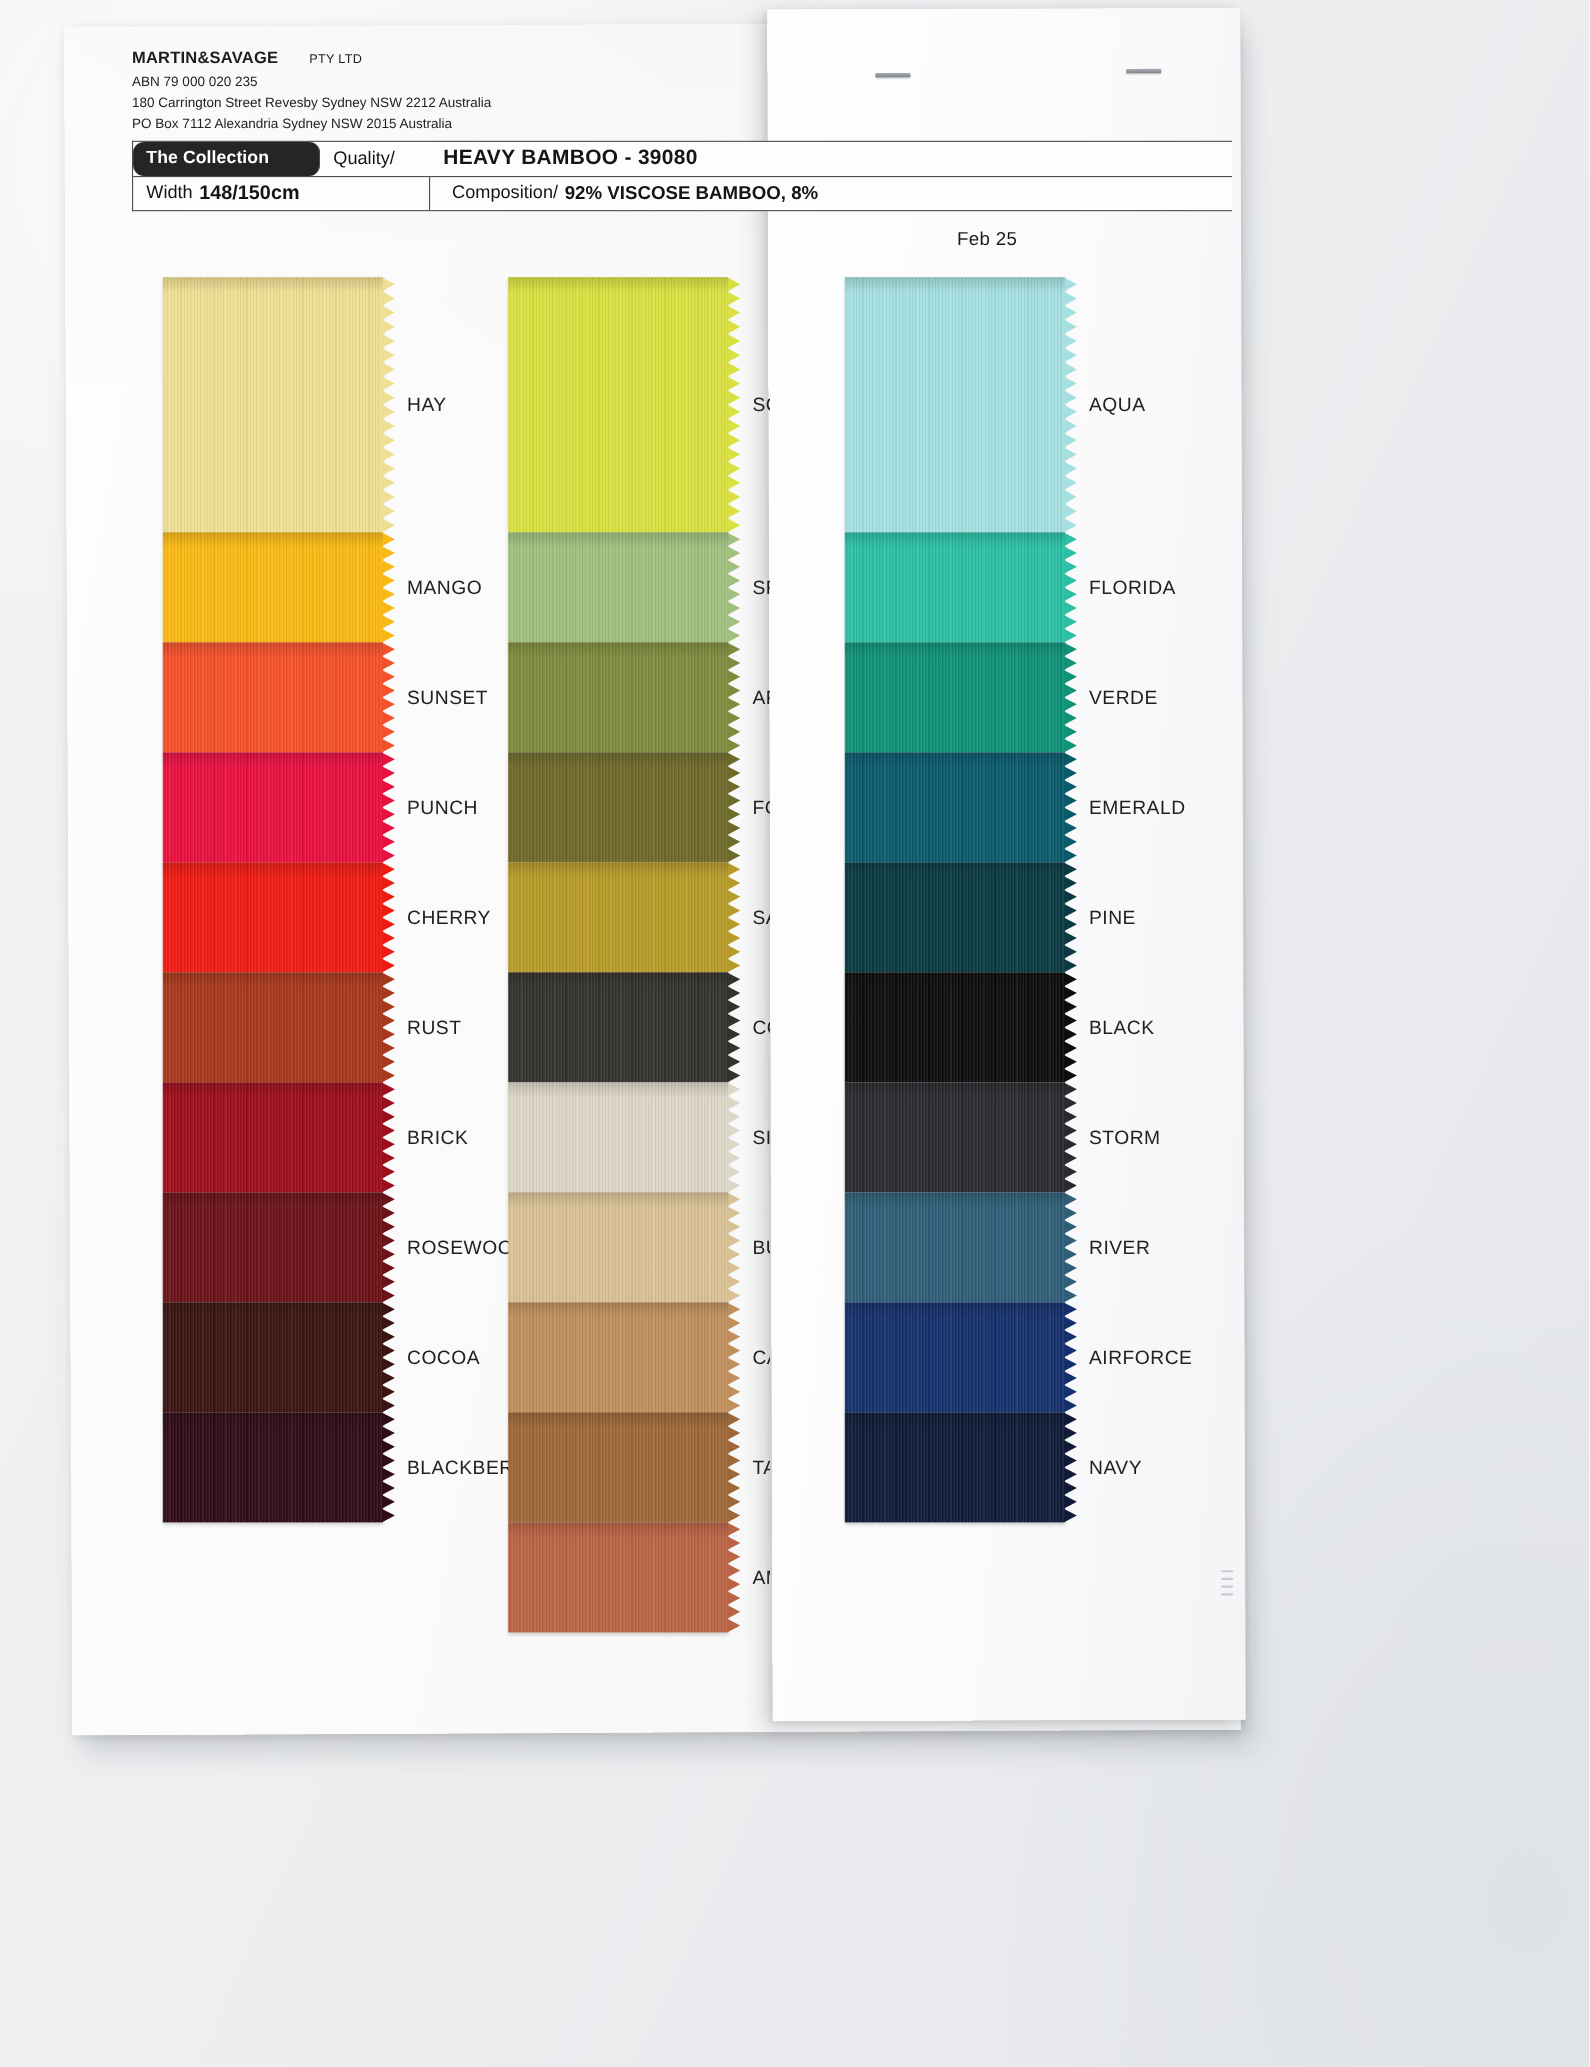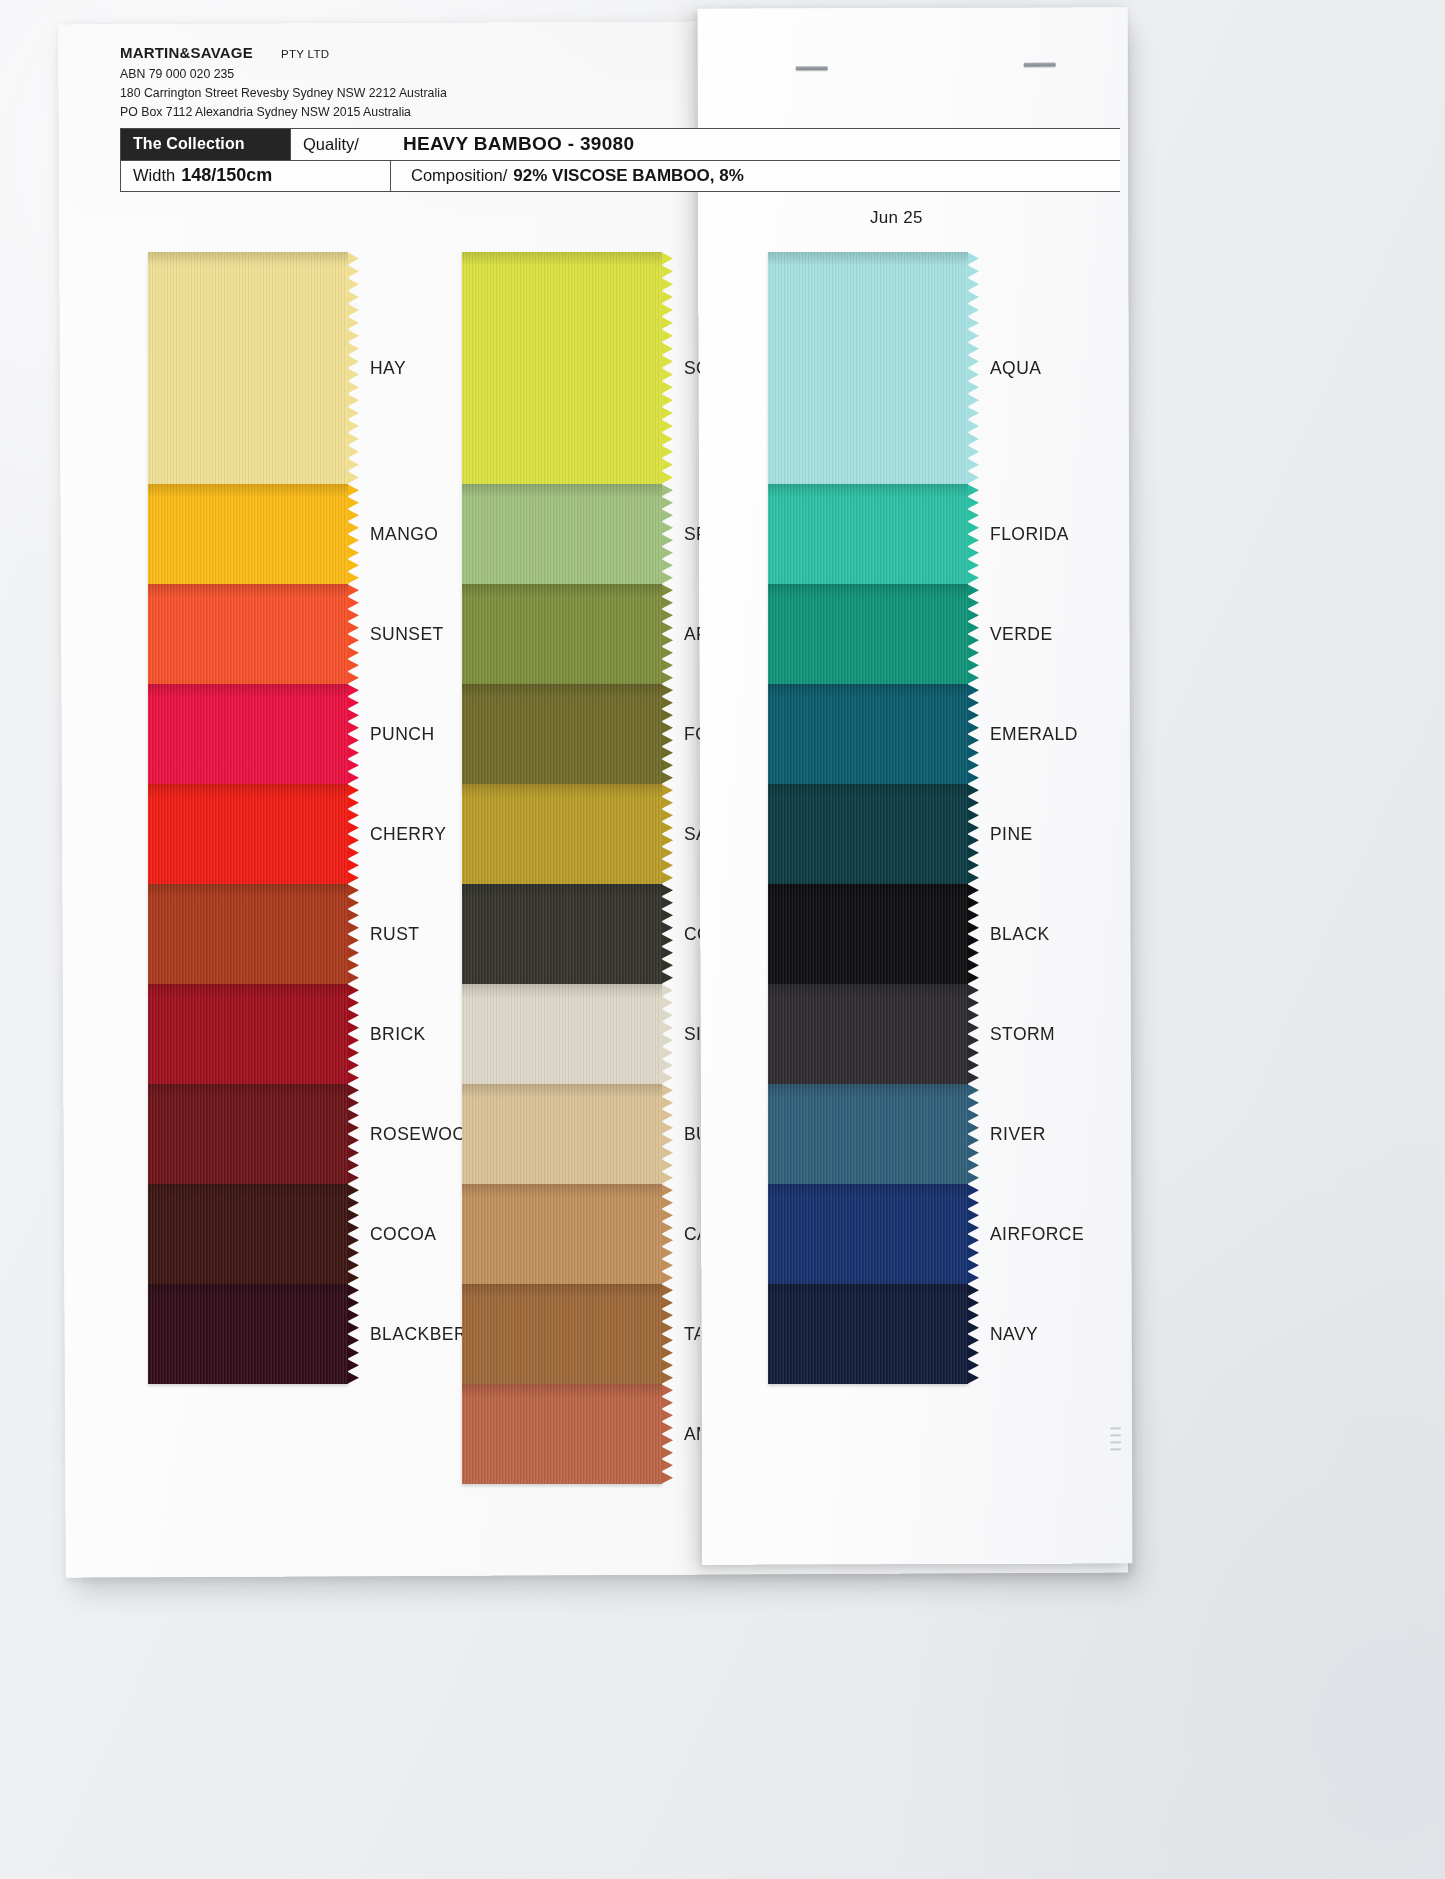--- a/index.html
+++ b/index.html
@@ -112,20 +112,21 @@
     white-space: nowrap;
   }
   .cell.collection {
     width: 170px;
     background: #252525;
     color: #ffffff;
     font-weight: 700;
     font-size: 16px;
     border-right: 1px solid #4c4c4c;
     letter-spacing: .1px;
+    border-radius: 10px;
   }
   .cell.quality-lbl { width: 100px; font-weight: 400; font-size: 16.5px; }
   .cell.quality-val { font-weight: 700; font-size: 19px; letter-spacing: .3px; }
   .cell.width-lbl {
     width: 270px;
     border-right: 1px solid #4c4c4c;
     font-size: 16.5px;
   }
   .cell.width-lbl b { font-weight: 700; margin-left: 6px; font-size: 18px; }
   .cell.comp {
@@ -241,21 +242,21 @@
         <span>Width</span>
         <b>148/150cm</b>
       </div>
       <div class="cell comp">
         <span>Composition/</span>
         <b>92% VISCOSE BAMBOO, 8%</b>
       </div>
     </div>
   </div>
 
-  <div class="season">Jun 25</div>
+  <div class="season">Feb 25</div>
 
   <div class="col" id="col1">
       <div class="sw-wrap">
         <div class="sw first" style="background: rgb(239, 223, 147); height: 232px;">
           <div class="pink-edge"><svg width="12" height="232" viewBox="0 0 12 232" preserveAspectRatio="none">
             <path d="M0,0 L12,6.4 L0,12.9 L12,19.3 L0,25.8 L12,32.2 L0,38.7 L12,45.1 L0,51.6 L12,58.0 L0,64.4 L12,70.9 L0,77.3 L12,83.8 L0,90.2 L12,96.7 L0,103.1 L12,109.6 L0,116.0 L12,122.4 L0,128.9 L12,135.3 L0,141.8 L12,148.2 L0,154.7 L12,161.1 L0,167.6 L12,174.0 L0,180.4 L12,186.9 L0,193.3 L12,199.8 L0,206.2 L12,212.7 L0,219.1 L12,225.6 L0,232.0 Z" fill="#efdf93"></path>
             </svg></div>
         </div>
         <div class="label" style="top: 106px;">HAY</div>
       </div>

